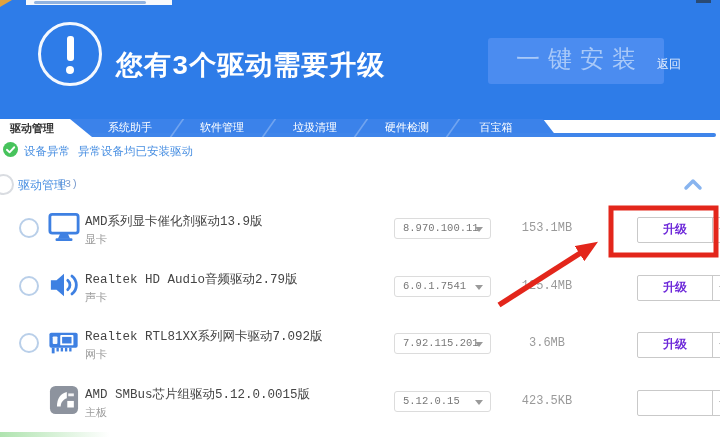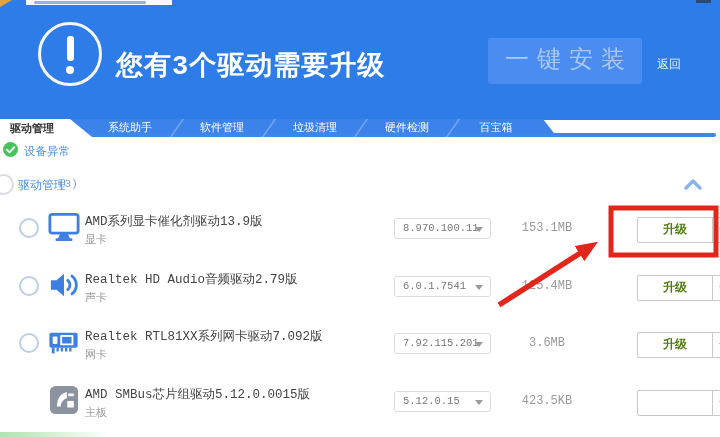--- a/index.html
+++ b/index.html
@@ -7,21 +7,21 @@
           font-family:Liberation Mono, monospace;}
   .abs{position:absolute;}
 
   
   .header{top:0;left:0;width:720px;height:120px;background:#2e7ce8;}
   .alert-circle{left:38px;top:22px;width:58px;height:58px;border:3px solid rgba(255,255,255,.95);
                 border-radius:50%;}
   .excl-bar{left:50%;top:11px;width:7px;height:25px;margin-left:-3.5px;background:#fff;border-radius:3px;}
   .excl-dot{left:50%;bottom:9px;width:8px;height:8px;margin-left:-4px;background:#fff;border-radius:50%;}
   .header-title{left:116px;top:47px;font-size:27px;font-weight:bold;color:#fff;letter-spacing:1px;white-space:nowrap;}
-  .install-btn{left:488px;top:38px;width:154px;height:46px;background:#4b8cf0;border-radius:3px;
+  .install-btn{left:488px;top:38px;width:176px;height:46px;background:#4b8cf0;border-radius:3px;
                color:#a9c9f8;font-size:24px;letter-spacing:8px;text-align:center;line-height:46px;
                text-indent:8px;cursor:pointer;white-space:nowrap;}
   .back-link{left:657px;top:56px;font-size:12px;color:#e4eefc;cursor:pointer;}
 
   
   .titlebar-fragment{left:26px;top:0;width:146px;height:5px;background:#f7f9fc;}
   .titlebar-smudge{left:8px;top:1px;width:112px;height:3px;background:#6e9bd8;opacity:.75;border-radius:2px;}
   .corner-orange{left:0;top:0;width:12px;height:7px;background:#e2a23c;clip-path:polygon(0 0,100% 0,0 100%);}
   .corner-dark{left:696px;top:0;width:15px;height:3px;background:#2a4a73;}
 
@@ -56,21 +56,21 @@
   .dev-cat{position:absolute;left:70px;top:27px;font-size:11px;color:#9b9b9b;white-space:nowrap;}
   .ver-box{position:absolute;left:379px;top:13px;width:87px;height:19px;border:1px solid #dcdcdc;
            border-radius:3px;background:#fff;font-size:10.5px;color:#777;line-height:19px;
            padding-left:8px;cursor:pointer;}
   .ver-caret{position:absolute;right:7px;top:8px;width:0;height:0;border-left:4px solid transparent;
              border-right:4px solid transparent;border-top:5px solid #9a9a9a;}
   .size-label{position:absolute;left:492px;top:16px;width:80px;text-align:center;font-size:12px;color:#9a9a9a;}
   .action-btn{position:absolute;left:622px;top:12px;width:95px;height:24px;border:1px solid #c9c9c9;
               border-radius:2px;background:#fff;cursor:pointer;}
   .action-label{position:absolute;left:0;top:0;width:74px;height:24px;line-height:24px;text-align:center;
-                font-size:12px;font-weight:600;color:#4d7c0f;white-space:nowrap;}
+                font-size:12px;font-weight:600;color:#6d28d9;white-space:nowrap;}
   .action-dd{position:absolute;right:0;top:0;width:20px;height:100%;border-left:1px solid #c9c9c9;cursor:pointer;}
   .action-dd i{position:absolute;left:6px;top:10px;width:0;height:0;border-left:4px solid transparent;
                border-right:4px solid transparent;border-top:5px solid #9a9a9a;}
 
   
   .annotation{top:0;left:0;width:720px;height:437px;pointer-events:none;z-index:10;}
 
   .green-streak{left:0;top:432px;width:110px;height:5px;
                 background:linear-gradient(90deg,rgba(110,205,110,.55),rgba(110,205,110,0));}
 </style>
@@ -110,20 +110,21 @@
   <div class="abs tab-sep" style="left:360px"></div>
   <div class="abs tab-sep" style="left:452px"></div>
 
   <div class="abs status-check">
     <svg width="15" height="15" viewBox="0 0 16 16">
       <circle cx="8" cy="8" r="8" fill="#47c35c"></circle>
       <path d="M4.2 8.3 L7 11 L12 5.6" stroke="#fff" stroke-width="2" fill="none" stroke-linecap="round" stroke-linejoin="round"></path>
     </svg>
   </div>
   <div class="abs status-label">设备异常</div>
+  <div class="abs status-detail">异常设备均已安装驱动</div>
 
   <div class="abs section-circle"></div>
   <div class="abs section-title">驱动管理</div>
   <div class="abs section-count">(3)</div>
   <div class="abs collapse-btn">
     <svg width="20" height="14" viewBox="0 0 20 14">
       <path d="M3 11 L10 4 L17 11" stroke="#88b4ef" stroke-width="3.5" fill="none" stroke-linecap="round" stroke-linejoin="round"></path>
     </svg>
   </div>
 

